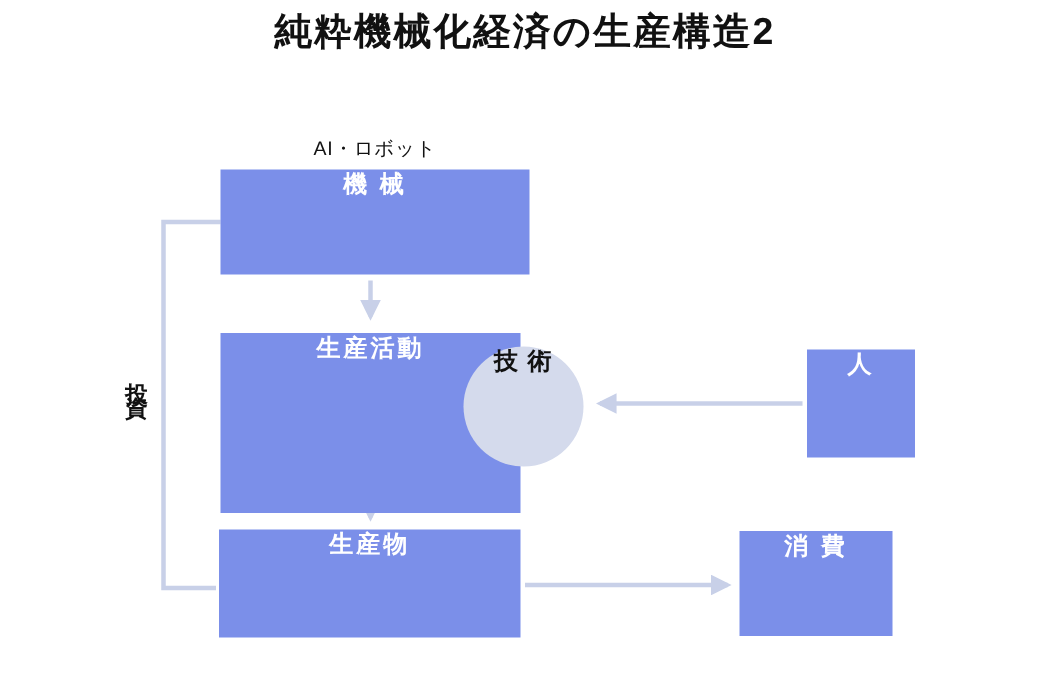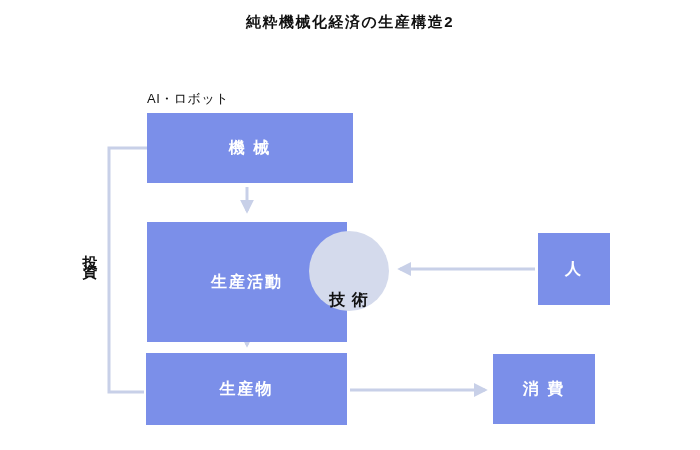--- a/index.html
+++ b/index.html
@@ -14,50 +14,51 @@
     height: 450px;
     background: var(--background, #ffffff);
     overflow: hidden;
   }
   .title {
     position: absolute;
     top: 6px;
     left: 0;
     width: 700px;
     text-align: center;
-    font-size: 15px;
+    font-size: 25px;
     line-height: 31px;
     font-weight: bold;
     letter-spacing: 1.5px;
     color: var(--title-text, #111);
   }
   .small-label {
     position: absolute;
     font-size: 13px;
     color: var(--title-text, #111);
+    text-align: center;
     letter-spacing: 0.5px;
   }
   .node {
     position: absolute;
     background: var(--node-fill, #7b8fe9);
     color: var(--node-text, #fff);
     display: flex;
-    align-items: center;
+    align-items: flex-start;
     justify-content: center;
     font-size: 16px;
     font-weight: bold;
     letter-spacing: 2px;
   }
   .circle {
     position: absolute;
     background: var(--technology-fill, #d4daec);
     color: var(--technology-text, #111);
     border-radius: 50%;
     display: flex;
-    align-items: flex-end;
+    align-items: flex-start;
     justify-content: center;
     font-size: 16px;
     font-weight: bold;
     letter-spacing: 1px;
   }
   .vertical-label {
     position: absolute;
     writing-mode: vertical-rl;
     font-size: 15px;
     font-weight: bold;

